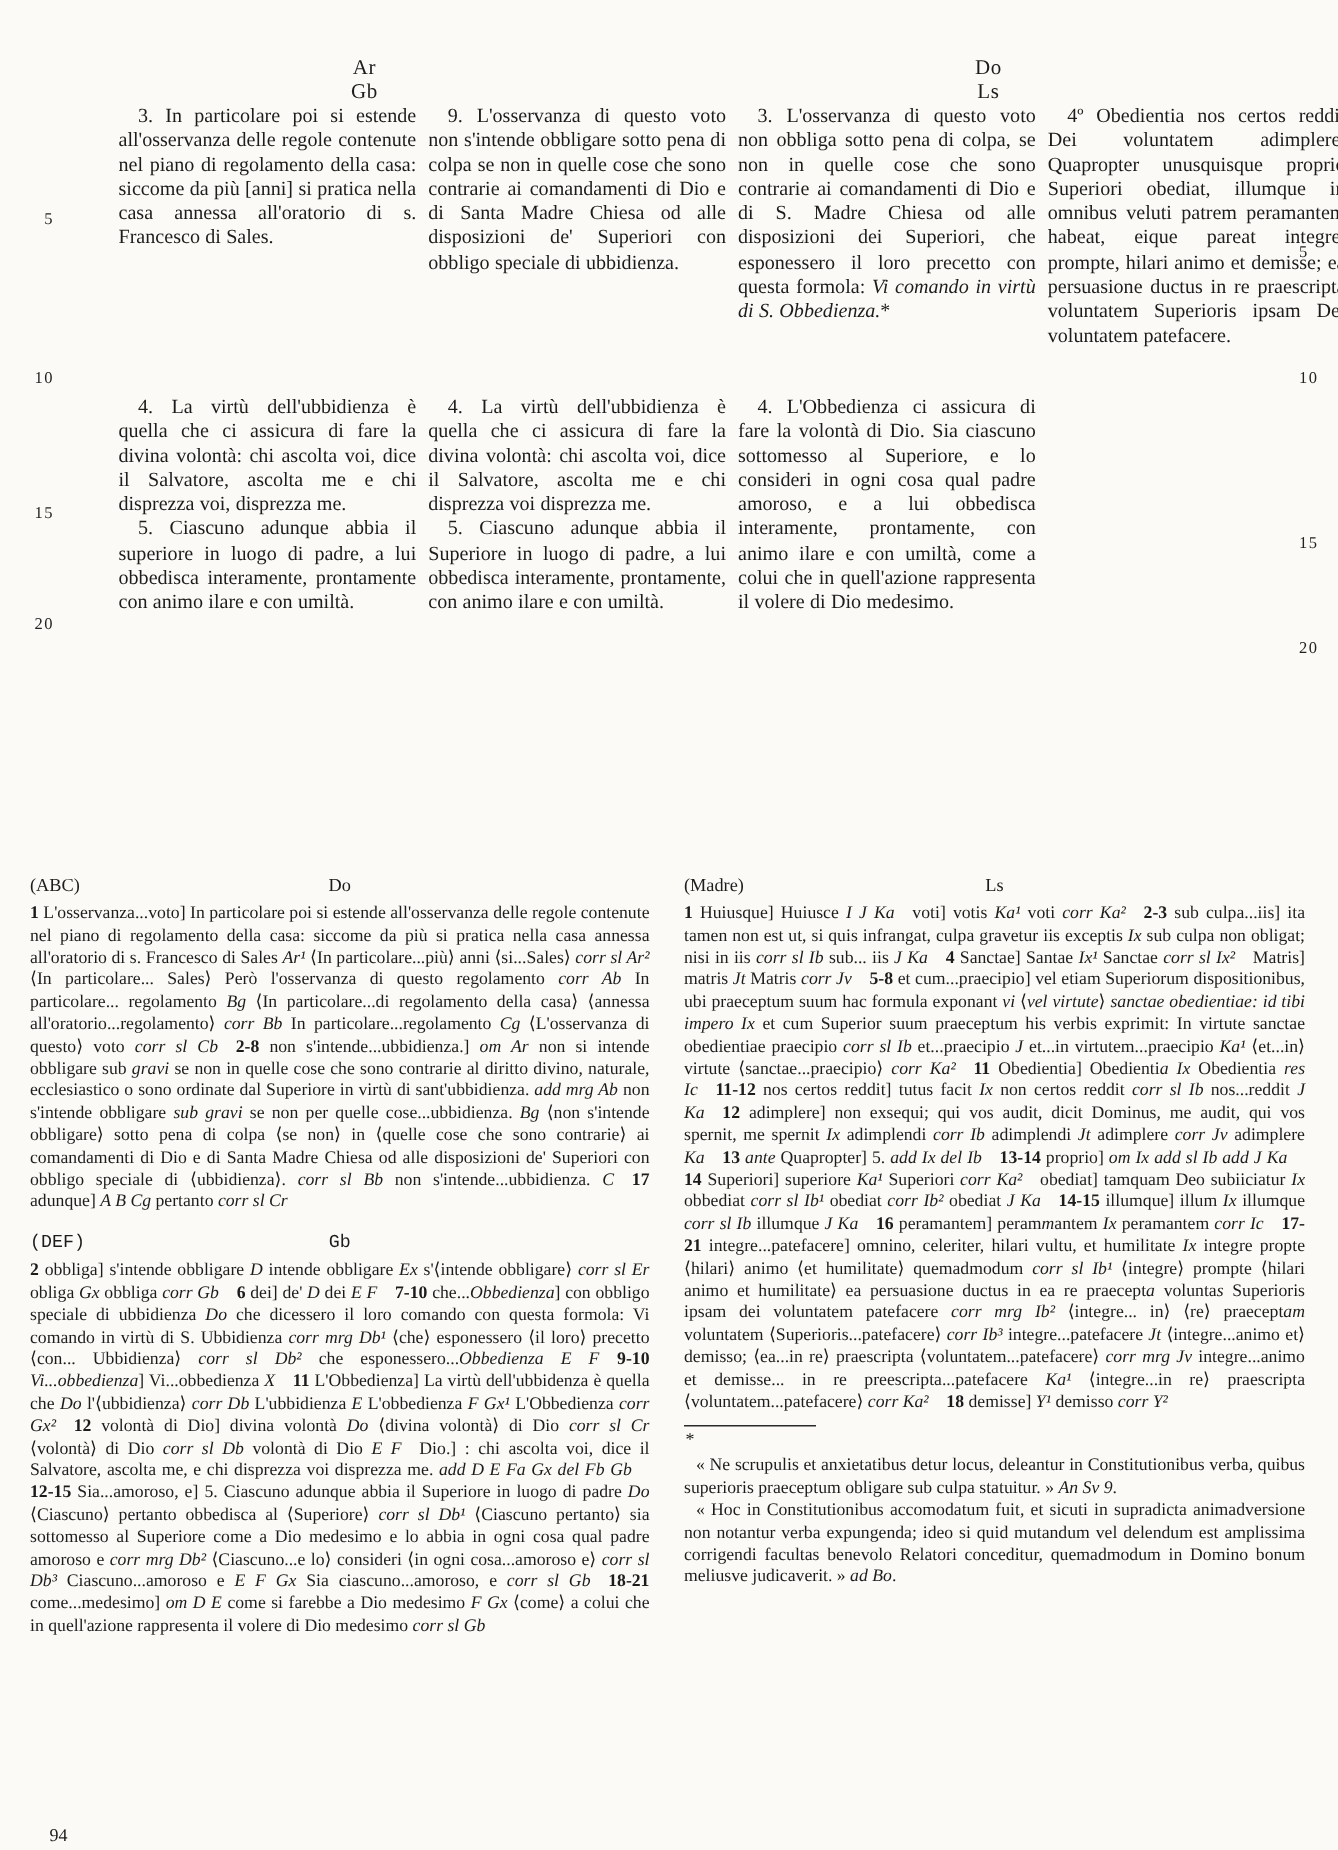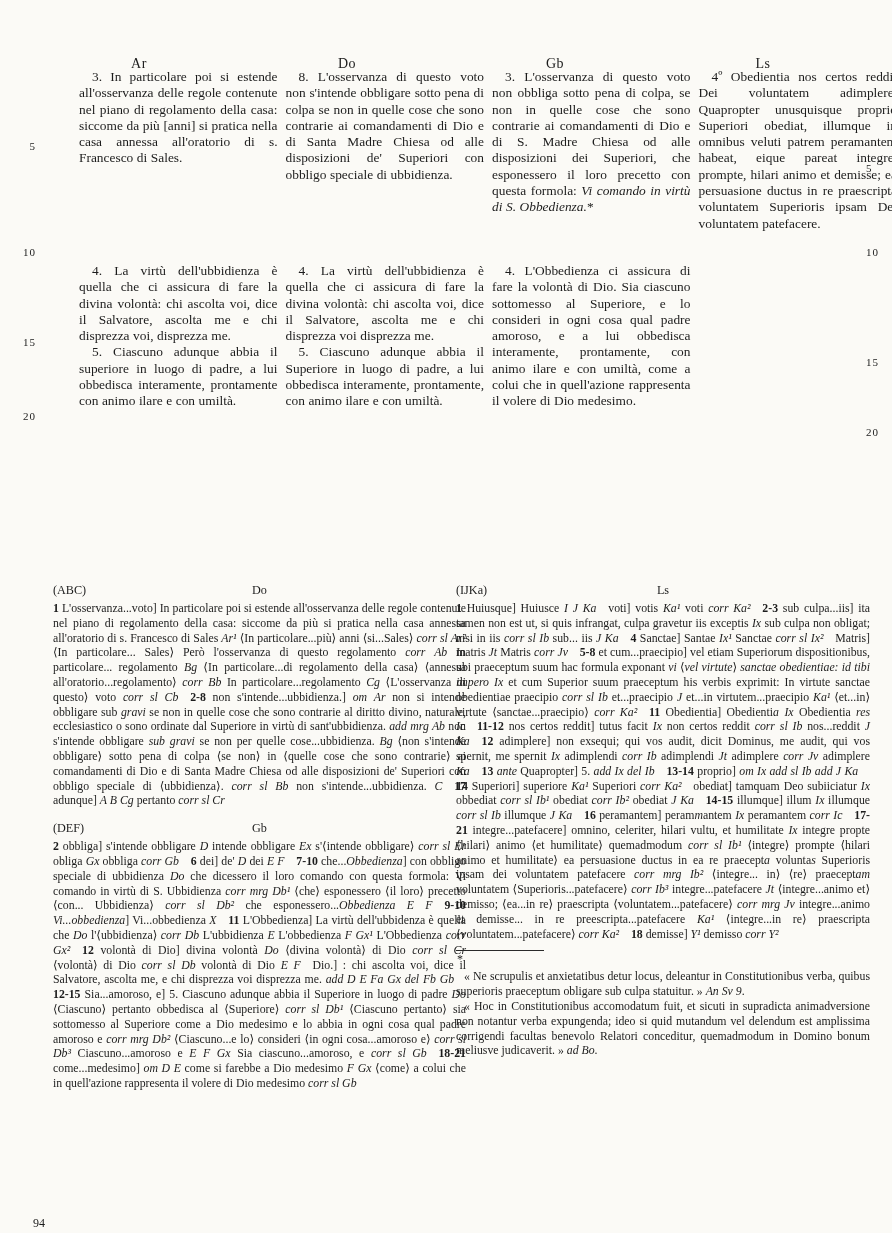--- a/index.html
+++ b/index.html
@@ -4,43 +4,43 @@
 <style>
   html,body{margin:0;padding:0;}
   body{
     width:892px;height:1233px;position:relative;
     background:#fbfaf6;color:#1c1c1c;
     font-family:"Liberation Serif","DejaVu Serif",serif;
     overflow:hidden;
   }
   .page{position:absolute;inset:0;}
   
-  .headers{position:absolute;left:42px;top:56px;width:818px;
-    display:grid;grid-template-columns:repeat(4,1fr);column-gap:14px;}
+  .headers{position:absolute;left:42px;top:38px;width:818px;
+    display:grid;grid-template-columns:repeat(2,1fr);column-gap:14px;}
   .col-h{text-align:center;font-size:14px;letter-spacing:.5px;}
   
   .cols{position:absolute;left:42px;top:69px;width:818px;
     display:grid;grid-template-columns:repeat(4,1fr);column-gap:8px;margin-left:37px;}
   .region1{height:194px;overflow:hidden;}
   .col p{margin:0;text-align:justify;text-indent:13px;
     font-size:13.4px;line-height:16.3px;
     -webkit-hyphens:none;hyphens:none;word-spacing:.2px;}
   
   .lnum{position:absolute;font-size:11px;letter-spacing:1px;color:#222;}
   .lnum.l{left:14px;width:22px;text-align:right;}
   .lnum.r{left:866px;width:22px;text-align:left;}
   
   .app{position:absolute;top:583px;font-size:11.8px;line-height:14.8px;}
-  .app-left{left:53px;width:413px;}
+  .app-left{left:20px;width:413px;}
   .app-right{left:456px;width:414px;}
   .app-head{position:relative;height:16px;margin-bottom:2px;font-size:12.2px;}
   .app-head .group{position:absolute;left:0;top:0;}
   .app-head .witness{position:absolute;left:0;right:0;top:0;text-align:center;}
   .app p{margin:0;text-align:justify;}
-  .app .block2{margin-top:13px;}
+  .app .block2{margin-top:13px;font-family:Liberation Mono, monospace;}
   
   .fn-rule{border:0;border-top:1px solid #2a2a2a;width:88px;margin:9px 0 2px 0;}
   .fn-marker{font-size:12px;line-height:12px;margin:0 0 4px 1px;}
   .footnote{margin:0 0 5px 0;text-align:justify;text-indent:8px;
     font-size:11.8px;line-height:14.8px;}
   
   .pagenum{position:absolute;left:33px;top:1216px;font-size:12px;}
   i{font-style:italic;} b{font-weight:bold;}
 </style>
 </head>
@@ -70,21 +70,21 @@
       <div class="region1">
         <p>3. In particolare poi si estende all'osservanza delle regole contenute nel piano di regolamento della casa: siccome da più [anni] si pratica nella casa annessa all'oratorio di s. Francesco di Sales.</p>
       </div>
       <div class="region2">
         <p>4. La virtù dell'ubbidienza è quella che ci assicura di fare la divina volontà: chi ascolta voi, dice il Salvatore, ascolta me e chi disprezza voi, disprezza me.</p>
         <p>5. Ciascuno adunque abbia il superiore in luogo di padre, a lui obbedisca interamente, prontamente con animo ilare e con umiltà.</p>
       </div>
     </div>
     <div class="col">
       <div class="region1">
-        <p>8. L'osservanza di questo voto non s'intende obbligare sotto pena di colpa se non in quelle cose che sono contrarie ai comandamenti di Dio e di Santa Madre Chiesa od alle disposizioni de' Superiori con obbligo speciale di ubbidienza.</p>
+        <p>9. L'osservanza di questo voto non s'intende obbligare sotto pena di colpa se non in quelle cose che sono contrarie ai comandamenti di Dio e di Santa Madre Chiesa od alle disposizioni de' Superiori con obbligo speciale di ubbidienza.</p>
       </div>
       <div class="region2">
         <p>4. La virtù dell'ubbidienza è quella che ci assicura di fare la divina volontà: chi ascolta voi, dice il Salvatore, ascolta me e chi disprezza voi disprezza me.</p>
         <p>5. Ciascuno adunque abbia il Superiore in luogo di padre, a lui obbedisca interamente, prontamente, con animo ilare e con umiltà.</p>
       </div>
     </div>
     <div class="col">
       <div class="region1">
         <p>3. L'osservanza di questo voto non obbliga sotto pena di colpa, se non in quelle cose che sono contrarie ai comandamenti di Dio e di S. Madre Chiesa od alle disposizioni dei Superiori, che esponessero il loro precetto con questa formola: <i>Vi comando in virtù di S. Obbedienza.</i>*</p>
       </div>
@@ -108,21 +108,21 @@
 
     <div class="app-head block2">
       <span class="group">(DEF)</span>
       <span class="witness">Gb</span>
     </div>
     <p><b>2</b> obbliga] s'intende obbligare <i>D</i> intende obbligare <i>Ex</i> s'⟨intende obbligare⟩ <i>corr sl Er</i> obliga <i>Gx</i> obbliga <i>corr Gb</i> <b>6</b> dei] de' <i>D</i> dei <i>E F</i> <b>7-10</b> che...<i>Obbedienza</i>] con obbligo speciale di ubbidienza <i>Do</i> che dicessero il loro comando con questa formola: Vi comando in virtù di S. Ubbidienza <i>corr mrg Db¹</i> ⟨che⟩ esponessero ⟨il loro⟩ precetto ⟨con... Ubbidienza⟩ <i>corr sl Db²</i> che esponessero...<i>Obbedienza E F</i> <b>9-10</b> <i>Vi...obbedienza</i>] Vi...obbedienza <i>X</i> <b>11</b> L'Obbedienza] La virtù dell'ubbidenza è quella che <i>Do</i> l'⟨ubbidienza⟩ <i>corr Db</i> L'ubbidienza <i>E</i> L'obbedienza <i>F Gx¹</i> L'Obbedienza <i>corr Gx²</i> <b>12</b> volontà di Dio] divina volontà <i>Do</i> ⟨divina volontà⟩ di Dio <i>corr sl Cr</i> ⟨volontà⟩ di Dio <i>corr sl Db</i> volontà di Dio <i>E F</i> Dio.] : chi ascolta voi, dice il Salvatore, ascolta me, e chi disprezza voi disprezza me. <i>add D E Fa Gx del Fb Gb</i> <b>12-15</b> Sia...amoroso, e] 5. Ciascuno adunque abbia il Superiore in luogo di padre <i>Do</i> ⟨Ciascuno⟩ pertanto obbedisca al ⟨Superiore⟩ <i>corr sl Db¹</i> ⟨Ciascuno pertanto⟩ sia sottomesso al Superiore come a Dio medesimo e lo abbia in ogni cosa qual padre amoroso e <i>corr mrg Db²</i> ⟨Ciascuno...e lo⟩ consideri ⟨in ogni cosa...amoroso e⟩ <i>corr sl Db³</i> Ciascuno...amoroso e <i>E F Gx</i> Sia ciascuno...amoroso, e <i>corr sl Gb</i> <b>18-21</b> come...medesimo] <i>om D E</i> come si farebbe a Dio medesimo <i>F Gx</i> ⟨come⟩ a colui che in quell'azione rappresenta il volere di Dio medesimo <i>corr sl Gb</i></p>
   </div>
 
   <div class="app app-right">
     <div class="app-head">
-      <span class="group">(IJKa)</span>
+      <span class="group">(Madre)</span>
       <span class="witness">Ls</span>
     </div>
     <p><b>1</b> Huiusque] Huiusce <i>I J Ka</i> voti] votis <i>Ka¹</i> voti <i>corr Ka²</i> <b>2-3</b> sub culpa...iis] ita tamen non est ut, si quis infrangat, culpa gravetur iis exceptis <i>Ix</i> sub culpa non obligat; nisi in iis <i>corr sl Ib</i> sub... iis <i>J Ka</i> <b>4</b> Sanctae] Santae <i>Ix¹</i> Sanctae <i>corr sl Ix²</i> Matris] matris <i>Jt</i> Matris <i>corr Jv</i> <b>5-8</b> et cum...praecipio] vel etiam Superiorum dispositionibus, ubi praeceptum suum hac formula exponant <i>vi</i> ⟨<i>vel virtute</i>⟩ <i>sanctae obedientiae: id tibi impero Ix</i> et cum Superior suum praeceptum his verbis exprimit: In virtute sanctae obedientiae praecipio <i>corr sl Ib</i> et...praecipio <i>J</i> et...in virtutem...praecipio <i>Ka¹</i> ⟨et...in⟩ virtute ⟨sanctae...praecipio⟩ <i>corr Ka²</i> <b>11</b> Obedientia] Obedienti<i>a</i> <i>Ix</i> Obedientia <i>res Ic</i> <b>11-12</b> nos certos reddit] tutus facit <i>Ix</i> non certos reddit <i>corr sl Ib</i> nos...reddit <i>J Ka</i> <b>12</b> adimplere] non exsequi; qui vos audit, dicit Dominus, me audit, qui vos spernit, me spernit <i>Ix</i> adimplendi <i>corr Ib</i> adimplendi <i>Jt</i> adimplere <i>corr Jv</i> adimplere <i>Ka</i> <b>13</b> <i>ante</i> Quapropter] 5. <i>add Ix del Ib</i> <b>13-14</b> proprio] <i>om Ix add sl Ib add J Ka</i> <b>14</b> Superiori] superiore <i>Ka¹</i> Superiori <i>corr Ka²</i> obediat] tamquam Deo subiiciatur <i>Ix</i> obbediat <i>corr sl Ib¹</i> obediat <i>corr Ib²</i> obediat <i>J Ka</i> <b>14-15</b> illumque] illum <i>Ix</i> illumque <i>corr sl Ib</i> illumque <i>J Ka</i> <b>16</b> peramantem] peram<i>m</i>antem <i>Ix</i> peramantem <i>corr Ic</i> <b>17-21</b> integre...patefacere] omnino, celeriter, hilari vultu, et humilitate <i>Ix</i> integre propte ⟨hilari⟩ animo ⟨et humilitate⟩ quemadmodum <i>corr sl Ib¹</i> ⟨integre⟩ prompte ⟨hilari animo et humilitate⟩ ea persuasione ductus in ea re praecept<i>a</i> volunta<i>s</i> Superioris ipsam dei voluntatem patefacere <i>corr mrg Ib²</i> ⟨integre... in⟩ ⟨re⟩ praecept<i>am</i> voluntatem ⟨Superioris...patefacere⟩ <i>corr Ib³</i> integre...patefacere <i>Jt</i> ⟨integre...animo et⟩ demisso; ⟨ea...in re⟩ praescripta ⟨voluntatem...patefacere⟩ <i>corr mrg Jv</i> integre...animo et demisse... in re preescripta...patefacere <i>Ka¹</i> ⟨integre...in re⟩ praescripta ⟨voluntatem...patefacere⟩ <i>corr Ka²</i> <b>18</b> demisse] <i>Y¹</i> demisso <i>corr Y²</i></p>
 
     <hr class="fn-rule">
     <div class="fn-marker">*</div>
     <p class="footnote">« Ne scrupulis et anxietatibus detur locus, deleantur in Constitutionibus verba, quibus superioris praeceptum obligare sub culpa statuitur. » <i>An Sv 9</i>.</p>
     <p class="footnote">« Hoc in Constitutionibus accomodatum fuit, et sicuti in supradicta animadversione non notantur verba expungenda; ideo si quid mutandum vel delendum est amplissima corrigendi facultas benevolo Relatori conceditur, quemadmodum in Domino bonum meliusve judicaverit. » <i>ad Bo</i>.</p>
   </div>
 

